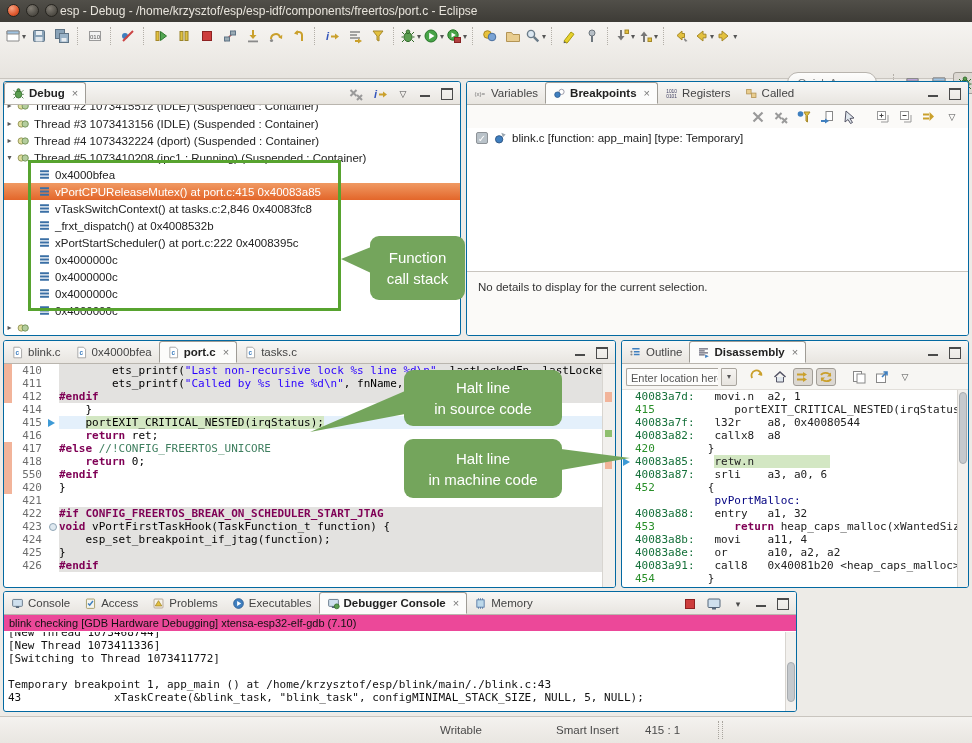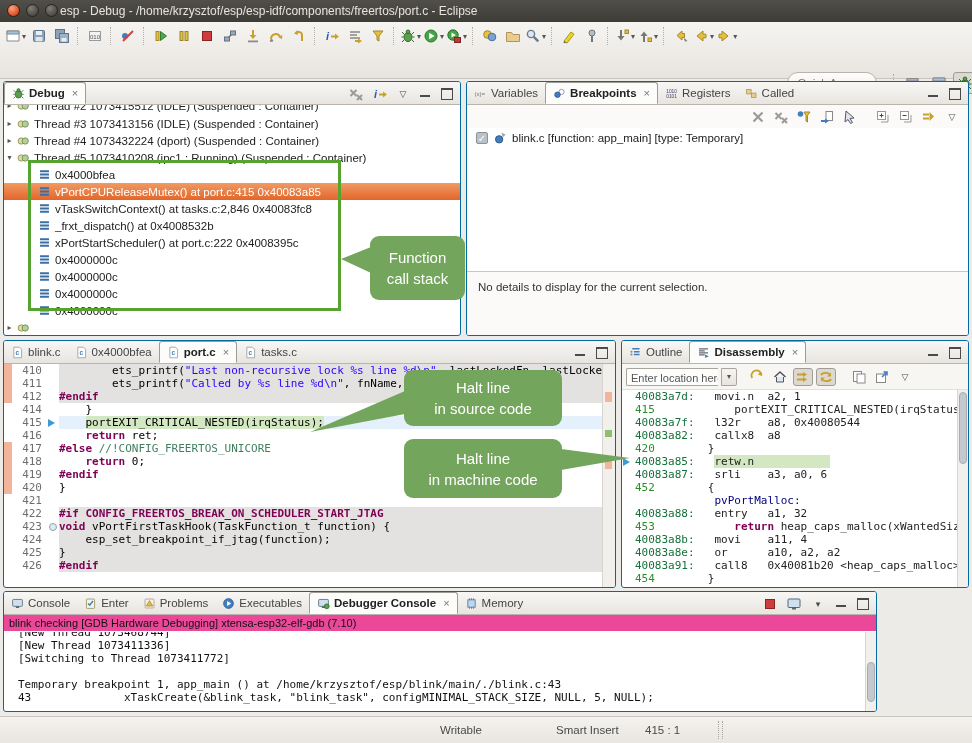--- a/index.html
+++ b/index.html
@@ -85,21 +85,21 @@
   .dip{position:absolute;left:1px;top:3px;width:0;height:0;border-left:7px solid #3e9ad6;border-top:4px solid transparent;border-bottom:4px solid transparent}
   .dsb{position:absolute;right:0;top:49px;bottom:0;width:10px;background:#f2f0ed;border-left:1px solid #d8d5d0}
   .thumb{position:absolute;left:1px;right:1px;border-radius:4px;background:#c5c9cd;border:1px solid #a8acb0}
   
   .sp-s{color:#2a00ff}.sp-k{color:#7f0055;font-weight:bold}.sp-c{color:#3f7f5f}
   .sp-d{color:#7f0055;font-weight:bold}.sp-g{background:#d3e7c3}
   .sp-a{color:#15703a}.sp-n{color:#2a8f2a}.sp-m{color:#222}.sp-l{color:#000080;font-weight:normal}
   .dline .sp-g{padding-right:76px}
   
   .conhdr{position:absolute;left:0;right:0;top:23px;height:16px;font-size:11px;color:#111;padding:2px 5px 0;box-sizing:border-box;background:#ec4899}
-  .conc{position:absolute;left:0;right:10px;top:40px;bottom:0;overflow:hidden;font:11px/13px "DejaVu Sans Mono",monospace;color:#111;padding-left:14px}
+  .conc{position:absolute;left:0;right:10px;top:40px;bottom:0;overflow:hidden;font:11px/13px "DejaVu Sans Mono",monospace;color:#111;padding-left:4px}
   .cnline{height:13px;white-space:pre}
   .cnline.clip{height:7px;overflow:hidden}
   .cnline.clip span{display:block;margin-top:-6px}
   .csb{position:absolute;right:0;top:40px;bottom:0;width:10px;background:#f2f0ed;border-left:1px solid #d8d5d0}
   
   .status{position:absolute;left:0;right:0;top:716px;height:27px;background:linear-gradient(#f4f2ef,#e9e6e1);
     border-top:1px solid #c9c5bf;font-size:11.5px;color:#4a4a4a;box-sizing:border-box}
   .stitem{position:absolute;top:7px;white-space:nowrap}
   .sthandle{position:absolute;left:718px;top:4px;height:18px;border-left:1px dotted #a8a49d;width:3px;border-right:1px dotted #a8a49d}
   
@@ -810,21 +810,21 @@
       </div>
     <div class="edc" id="editor-lines">
         <div class="cline ia"><span class="ann sal"></span><span class="lnum">410</span><span class="fold"></span><span class="code"><span class="sp-p">        ets_printf(</span><span class="sp-s">"Last non-recursive lock %s line %d\n"</span><span class="sp-p">, lastLockedFn, lastLockedLine);</span></span></div>
         <div class="cline ia"><span class="ann sal"></span><span class="lnum">411</span><span class="fold"></span><span class="code"><span class="sp-p">        ets_printf(</span><span class="sp-s">"Called by %s line %d\n"</span><span class="sp-p">, fnName, line);</span></span></div>
         <div class="cline ia"><span class="ann sal"></span><span class="lnum">412</span><span class="fold"></span><span class="code"><span class="sp-d">#endif</span></span></div>
         <div class="cline"><span class="ann"></span><span class="lnum">414</span><span class="fold"></span><span class="code"><span class="sp-p">    }</span></span></div>
         <div class="cline cur"><span class="ann"></span><span class="lnum">415</span><span class="fold"><span class="ip"></span></span><span class="code"><span class="sp-p">    </span><span class="sp-g">portEXIT_CRITICAL_NESTED(irqStatus);</span></span></div>
         <div class="cline"><span class="ann"></span><span class="lnum">416</span><span class="fold"></span><span class="code"><span class="sp-p">    </span><span class="sp-k">return</span><span class="sp-p"> ret;</span></span></div>
         <div class="cline"><span class="ann sal"></span><span class="lnum">417</span><span class="fold"></span><span class="code"><span class="sp-d">#else</span><span class="sp-c"> //!CONFIG_FREERTOS_UNICORE</span></span></div>
         <div class="cline"><span class="ann sal"></span><span class="lnum">418</span><span class="fold"></span><span class="code"><span class="sp-p">    </span><span class="sp-k">return</span><span class="sp-p"> 0;</span></span></div>
-        <div class="cline"><span class="ann sal"></span><span class="lnum">419</span><span class="fold"></span><span class="code"><span class="sp-d">#endif</span></span></div>
+        <div class="cline"><span class="ann sal"></span><span class="lnum">550</span><span class="fold"></span><span class="code"><span class="sp-d">#endif</span></span></div>
         <div class="cline"><span class="ann sal"></span><span class="lnum">420</span><span class="fold"></span><span class="code"><span class="sp-p">}</span></span></div>
         <div class="cline"><span class="ann"></span><span class="lnum">421</span><span class="fold"></span><span class="code"></span></div>
         <div class="cline ia"><span class="ann"></span><span class="lnum">422</span><span class="fold"></span><span class="code"><span class="sp-d">#if CONFIG_FREERTOS_BREAK_ON_SCHEDULER_START_JTAG</span></span></div>
         <div class="cline ia"><span class="ann"></span><span class="lnum">423</span><span class="fold"><span class="fc"></span></span><span class="code"><span class="sp-k">void</span><span class="sp-p"> vPortFirstTaskHook(TaskFunction_t function) {</span></span></div>
         <div class="cline ia"><span class="ann"></span><span class="lnum">424</span><span class="fold"></span><span class="code"><span class="sp-p">    esp_set_breakpoint_if_jtag(function);</span></span></div>
         <div class="cline ia"><span class="ann"></span><span class="lnum">425</span><span class="fold"></span><span class="code"><span class="sp-p">}</span></span></div>
         <div class="cline ia"><span class="ann"></span><span class="lnum">426</span><span class="fold"></span><span class="code"><span class="sp-d">#endif</span></span></div>
       </div>
     <div class="ruler">
       <div class="rmark" style="top:28px;height:10px;background:#f2b49a"></div>
@@ -914,33 +914,33 @@
         <div class="dline"><span class="dgut"></span><span class="sp-a">40083a8e:</span><span class="sp-p">   </span><span class="sp-m">or</span><span class="sp-p">      a10, a2, a2</span></div>
         <div class="dline"><span class="dgut"></span><span class="sp-a">40083a91:</span><span class="sp-p">   </span><span class="sp-m">call8</span><span class="sp-p">   0x40081b20 &lt;heap_caps_malloc&gt;</span></div>
         <div class="dline"><span class="dgut"></span><span class="sp-n">454</span><span class="sp-p">        }</span></div>
         <div class="dline cut"><span class="dgut"></span><span class="sp-p">            </span><span class="sp-m">or</span><span class="sp-p">      a2, a10, a10</span></div>
       </div>
     <div class="dsb">
       <div class="thumb" style="top:2px;height:70px"></div>
     </div>
   </div>
 
-  <div class="view" style="left:3px;top:591px;width:874px;height:121px">
+  <div class="view" style="left:3px;top:591px;width:794px;height:121px">
     <div class="tabbar" id="console-tabbar">
         <div class="tab">
           <svg class="ic">
             <use href="#i-consoleic"></use>
           </svg>
           <span>Console</span>
         </div>
         <div class="tab">
           <svg class="ic">
             <use href="#i-tasks"></use>
           </svg>
-          <span>Enter</span>
+          <span>Access</span>
         </div>
         <div class="tab">
           <svg class="ic">
             <use href="#i-problems"></use>
           </svg>
           <span>Problems</span>
         </div>
         <div class="tab">
           <svg class="ic">
             <use href="#i-exec"></use>

